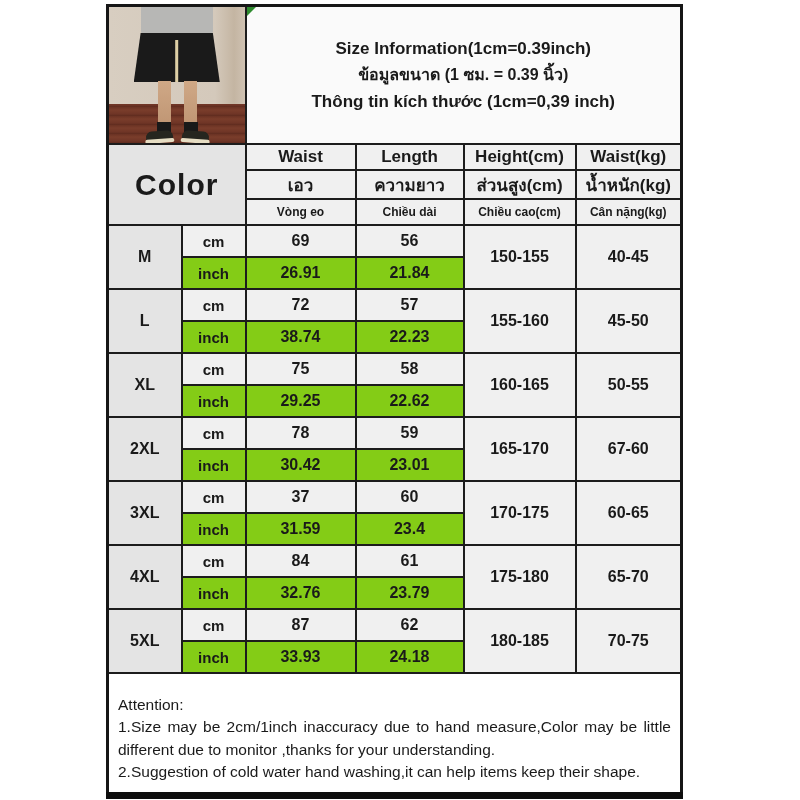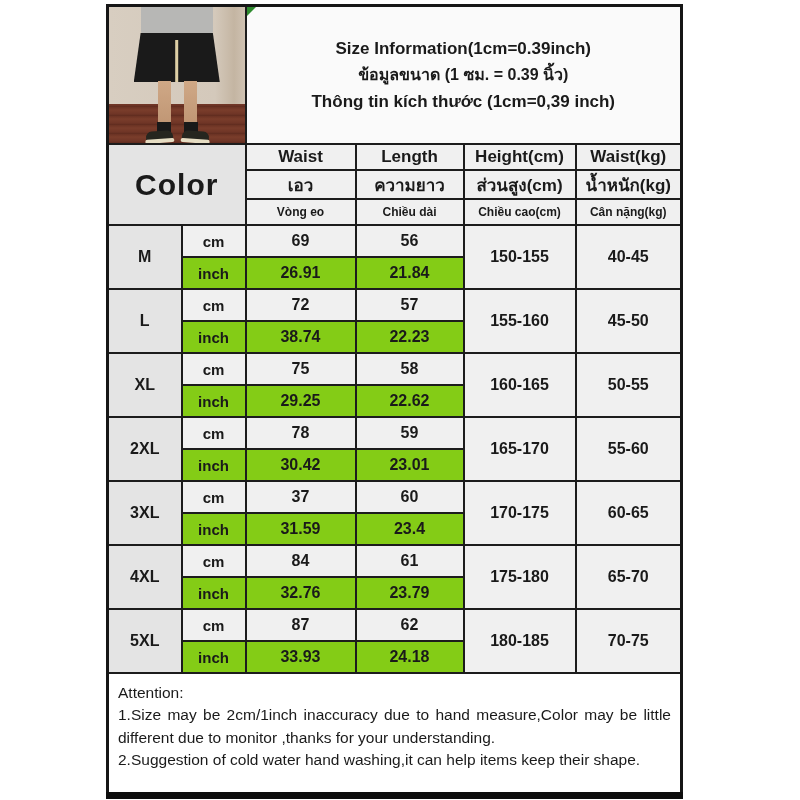--- a/index.html
+++ b/index.html
@@ -15,21 +15,21 @@
   .photo-cell{padding:0;background:#ffffff;}
   .title-cell{background:#fafafa;position:relative;font-size:17px;line-height:1.6;text-align:center;}
   .title-cell .th-line{font-size:16px;}
   .corner-marker{position:absolute;top:0;left:0;width:0;height:0;
      border-top:9px solid #2e8b2e;border-right:9px solid transparent;}
   .size-head{font-size:30px;background:#e4e4e4;letter-spacing:1px;}
   .hdr{font-size:17px;margin-top:34px;}
   .vn{font-size:12px;}
   .unit{font-size:15px;}
   .att-cell{text-align:left;vertical-align:top;background:#ffffff;
-     font-weight:normal;font-size:15.5px;line-height:1.44;padding:8px 9px 0 9px;}
+     font-weight:normal;font-size:15.5px;line-height:1.44;padding:20px 9px 0 9px;}
   .att-cell p{margin:0;}
   .att-note1{text-align:justify;}
   
   .photo{position:relative;width:100%;height:136px;overflow:hidden;}
   .wall{position:absolute;left:0;top:0;width:100%;height:71%;
      background:linear-gradient(90deg,#d8cec1 0%,#d4c9bb 78%,#c4b5a2 92%,#cfc2b2 100%);}
   .floor{position:absolute;left:0;bottom:0;width:100%;height:29%;
      background:repeating-linear-gradient(0deg,#5e2b1e 0px,#6f3526 2px,#7a3d2b 6px,#6a3223 9px);}
   .shirt{position:absolute;left:50%;transform:translateX(-50%);top:0;width:72px;height:29px;
      background:#b7b7b5;border-radius:0 0 5px 5px;}
@@ -151,21 +151,21 @@
     <td class="w">29.25</td>
     <td class="w">22.62</td>
   </tr>
 
   <tr style="height:32px">
     <td rowspan="2" class="lbl">2XL</td>
     <td class="g unit">cm</td>
     <td class="g">78</td>
     <td class="g">59</td>
     <td rowspan="2" class="g">165-170</td>
-    <td rowspan="2" class="g">55-60</td>
+    <td rowspan="2" class="g">67-60</td>
   </tr>
   <tr style="height:32px">
     <td class="w unit">inch</td>
     <td class="w">30.42</td>
     <td class="w">23.01</td>
   </tr>
 
   <tr style="height:32px">
     <td rowspan="2" class="lbl">3XL</td>
     <td class="g unit">cm</td>

